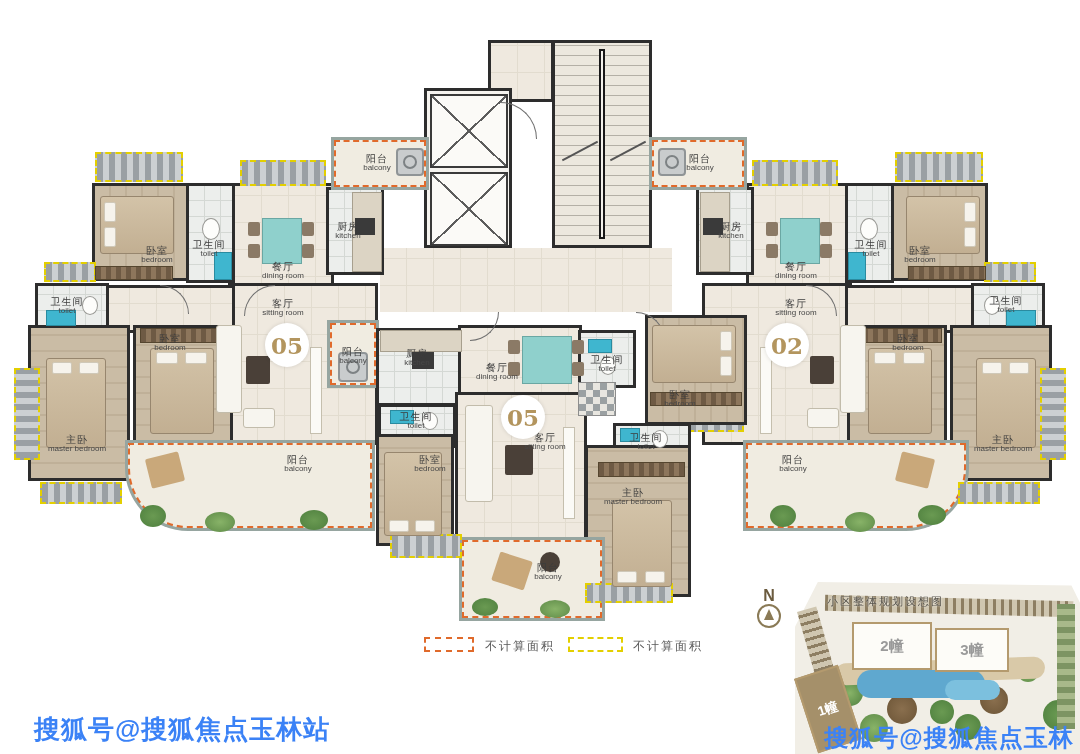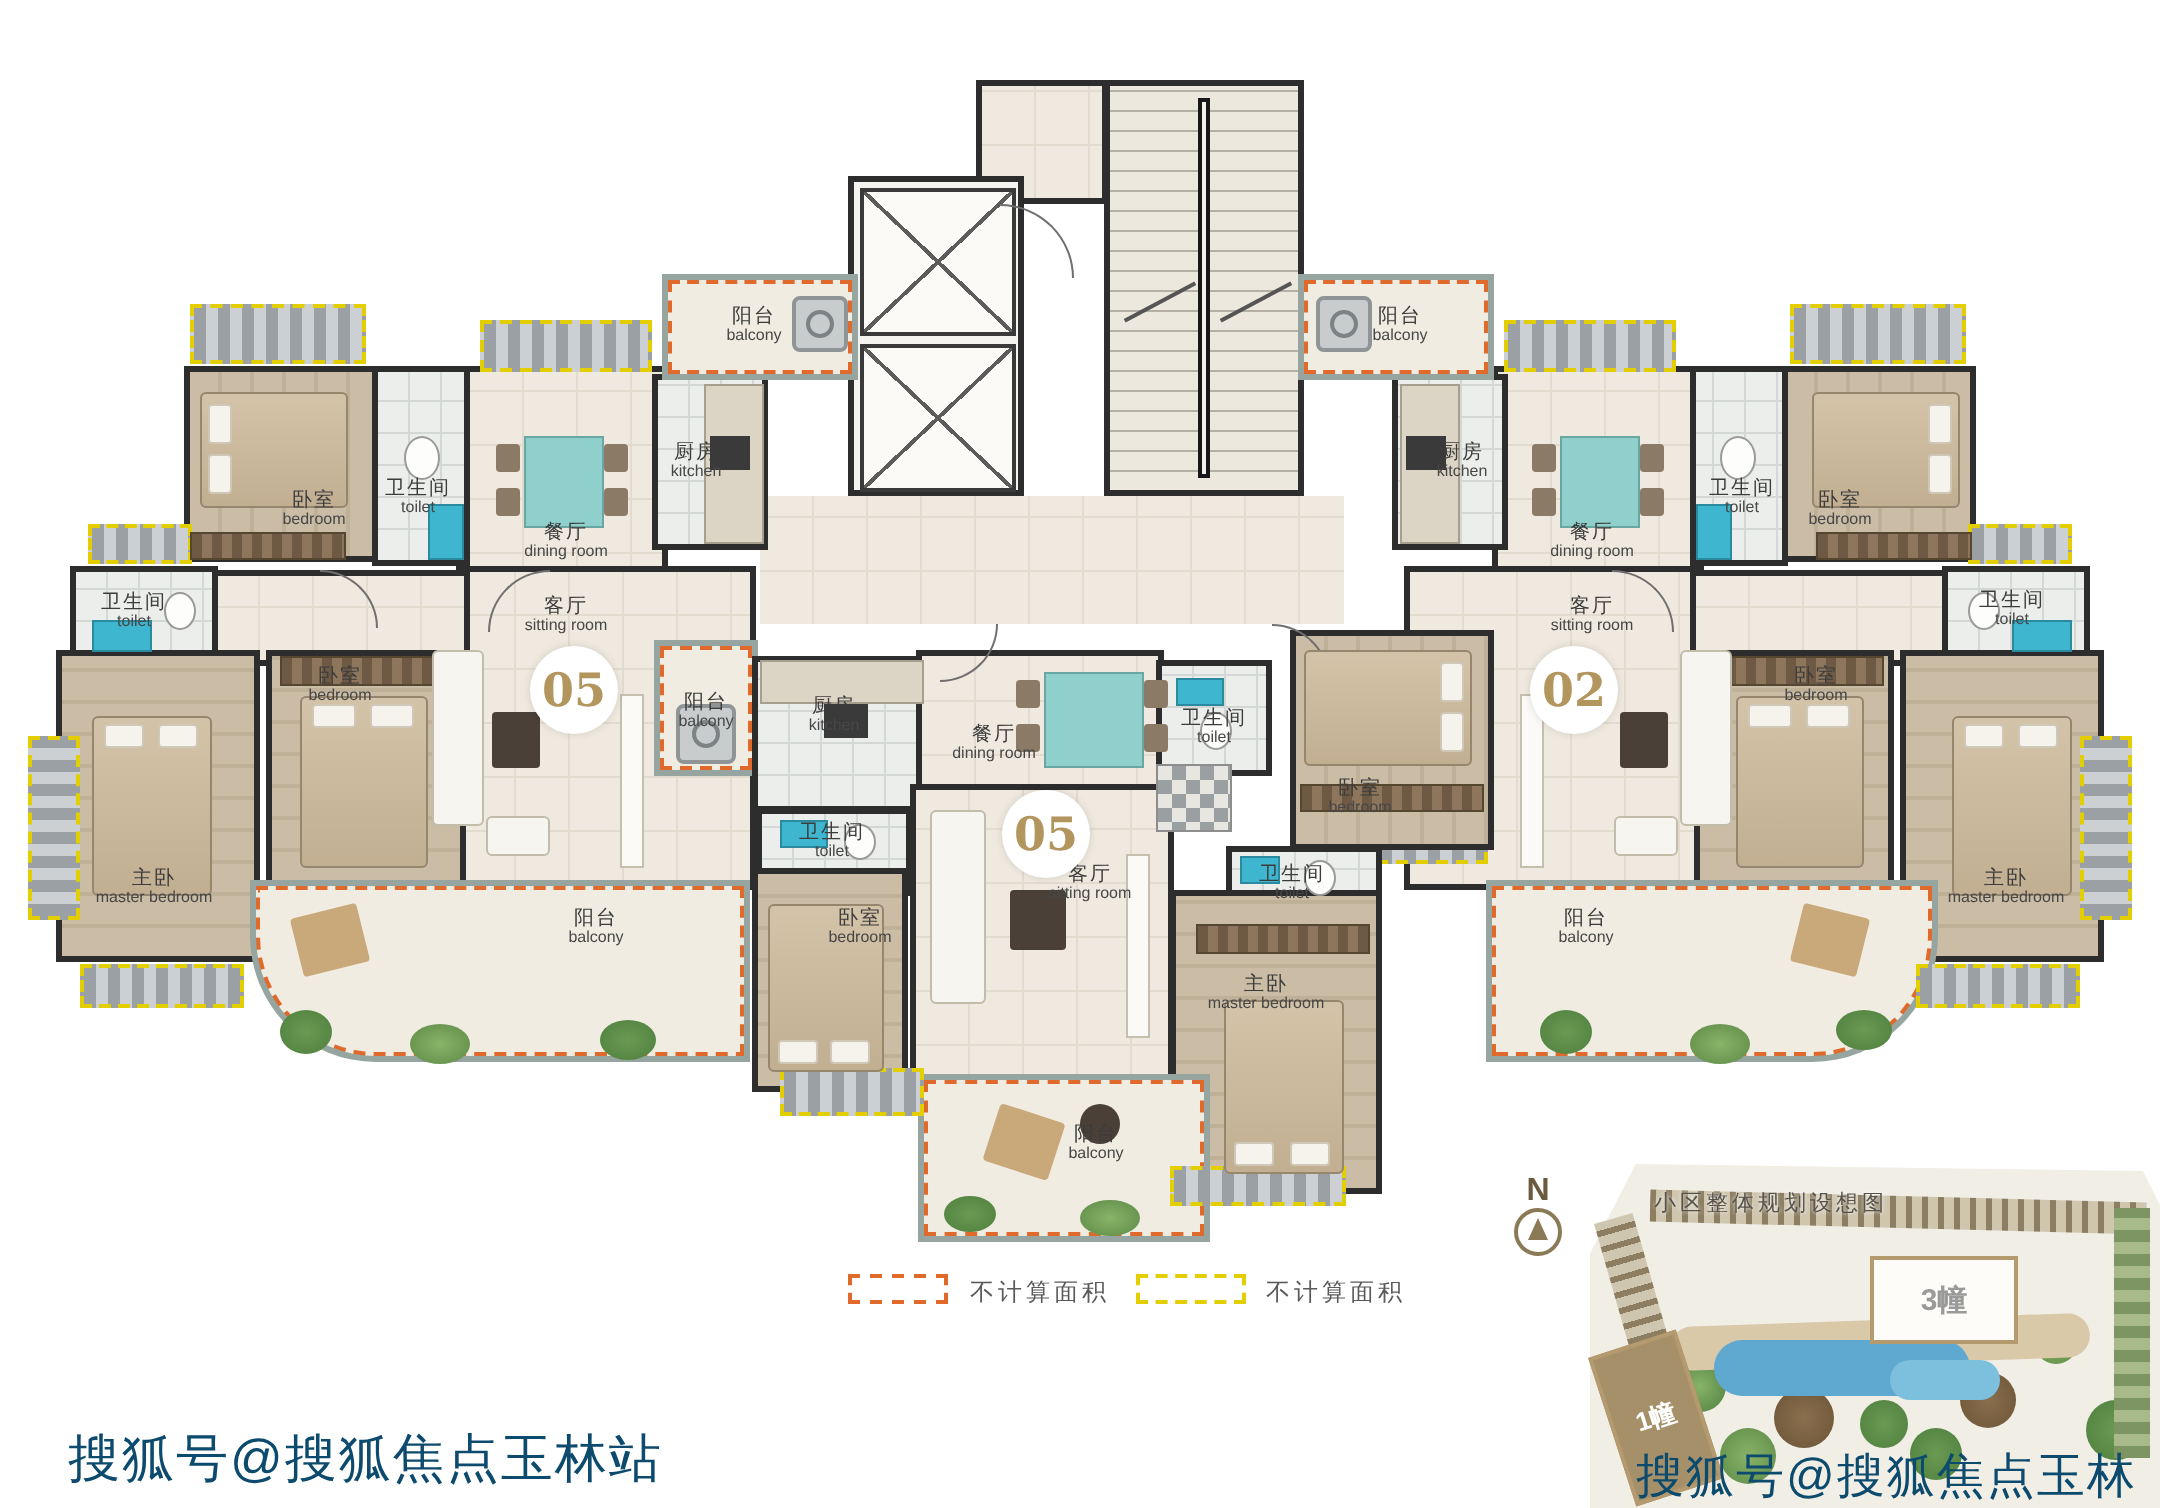--- a/index.html
+++ b/index.html
@@ -44,21 +44,21 @@
     linear-gradient(to bottom right,transparent calc(50% - 1px),#5c5c5c calc(50% - 1px) calc(50% + 1px),transparent calc(50% + 1px)),
     #fbfaf7;border:2px solid #3a3a3a;}
   .stairs{background:repeating-linear-gradient(0deg,#ece8de 0 9px,#b4b0a6 9px 10px);}
   .rail{position:absolute;left:50%;top:6px;bottom:6px;width:6px;transform:translateX(-50%);background:#181818;}
   .rail::after{content:"";position:absolute;left:2px;top:2px;bottom:2px;width:2px;background:#f2f0ea;}
   .diag{position:absolute;height:2px;background:#555;z-index:5;}
   .arc{position:absolute;border-left:1.5px solid #6f6f6f;border-top:1.5px solid #6f6f6f;border-top-left-radius:100%;z-index:18;}
   .checker{position:absolute;background:repeating-conic-gradient(#9aa0a2 0 25%,#e8e6e0 0 50%);background-size:14px 14px;border:1px solid #8d8d8d;z-index:15;}
   .legend-box{position:absolute;box-sizing:border-box;background:#fff;z-index:40;}
   .legend-text{position:absolute;font-size:12px;color:#5a5a5a;letter-spacing:2px;z-index:40;}
-  .wm{position:absolute;font-weight:normal;color:#0c4a6e;z-index:60;letter-spacing:1px;}
+  .wm{position:absolute;font-weight:bold;color:#3b82f6;z-index:60;letter-spacing:1px;text-align:center;}
   
   .site{position:absolute;left:795px;top:582px;width:285px;height:172px;z-index:30;}
   .site-bg{position:absolute;inset:0;background:#f1eee6;clip-path:polygon(8% 0,97% 2%,100% 12%,100% 100%,0 100%,0 26%);}
   .hatch{position:absolute;background:repeating-linear-gradient(90deg,#8d7e62 0 3px,#cfc6b0 3px 8px);z-index:31;}
   .hatch.v{background:repeating-linear-gradient(0deg,#8d7e62 0 3px,#cfc6b0 3px 8px);}
   .treeband{position:absolute;background:repeating-linear-gradient(0deg,#7d9463 0 6px,#a8b98a 6px 12px);z-index:31;}
   .site-title{position:absolute;font-size:11px;color:#57534a;letter-spacing:2px;z-index:36;text-shadow:0 0 2px #fff;}
   .bldg{position:absolute;background:#fdfcf8;border:2px solid #b49a6e;z-index:34;display:flex;align-items:center;justify-content:center;font-size:15px;font-weight:bold;color:#9a9a9a;}
   .bldg.brown{background:#a5906a;color:#fff;font-size:13px;}
   .water{position:absolute;background:#5fa8cf;border-radius:16px;z-index:33;}
@@ -396,20 +396,23 @@
     <span class="nletter">N</span>
     <span class="dial"></span>
   </div>
   <div class="site">
     <div class="site-bg"></div>
     <div class="hatch" style="left:30px;top:16px;width:248px;height:16px;transform:rotate(1.5deg)"></div>
     <div class="hatch v" style="left:2px;top:30px;width:20px;height:135px;transform:rotate(-16deg);transform-origin:top left"></div>
     <div class="treeband" style="left:262px;top:22px;width:18px;height:125px"></div>
     <div class="site-title" style="left:32px;top:12px;width:120px;text-align:left">小区整体规划设想图</div>
     <div class="path" style="left:40px;top:78px;width:210px;height:22px;transform:rotate(-2deg)"></div>
+    <div class="bldg" style="left:57px;top:40px;width:76px;height:44px">
+        <span>2幢</span>
+      </div>
     <div class="bldg" style="left:140px;top:46px;width:70px;height:40px">
         <span>3幢</span>
       </div>
     <div class="bldg brown" style="left:10px;top:88px;width:42px;height:74px;transform:rotate(-18deg)">
         <span>1幢</span>
       </div>
     <div class="water" style="left:62px;top:88px;width:128px;height:28px"></div>
     <div class="water" style="left:150px;top:98px;width:55px;height:20px;background:#7cc0de"></div>
     <div class="green" style="left:42px;top:98px;width:26px;height:26px;background:radial-gradient(#88b368,#4e7f3e)"></div>
     <div class="green" style="left:92px;top:112px;width:30px;height:30px;background:radial-gradient(#8a6f4e,#6b5436)"></div>

